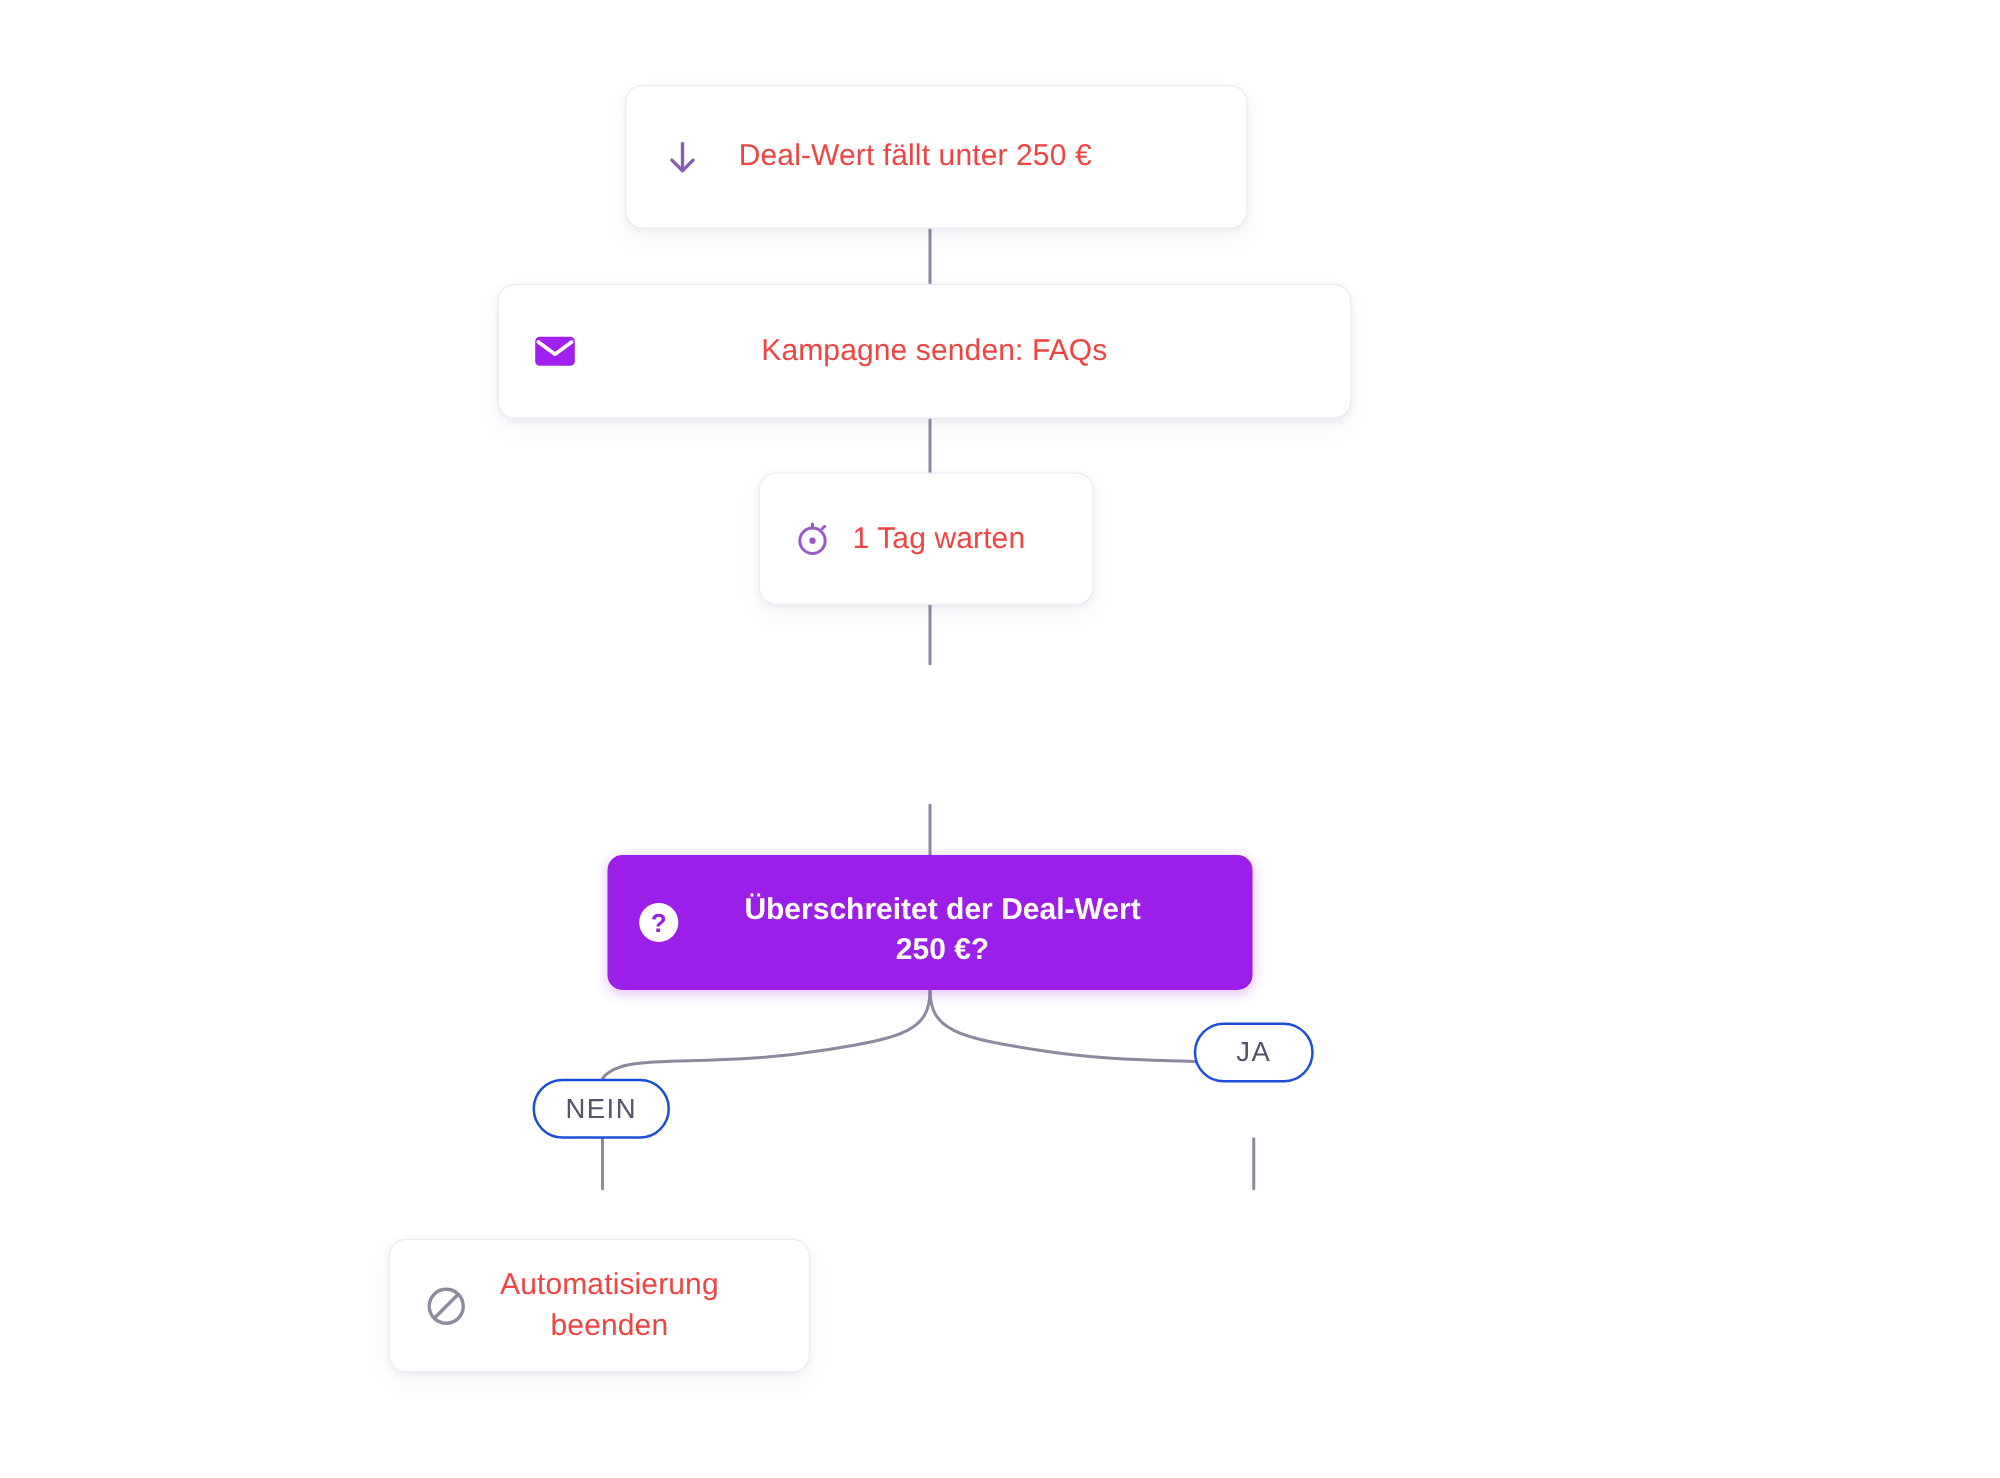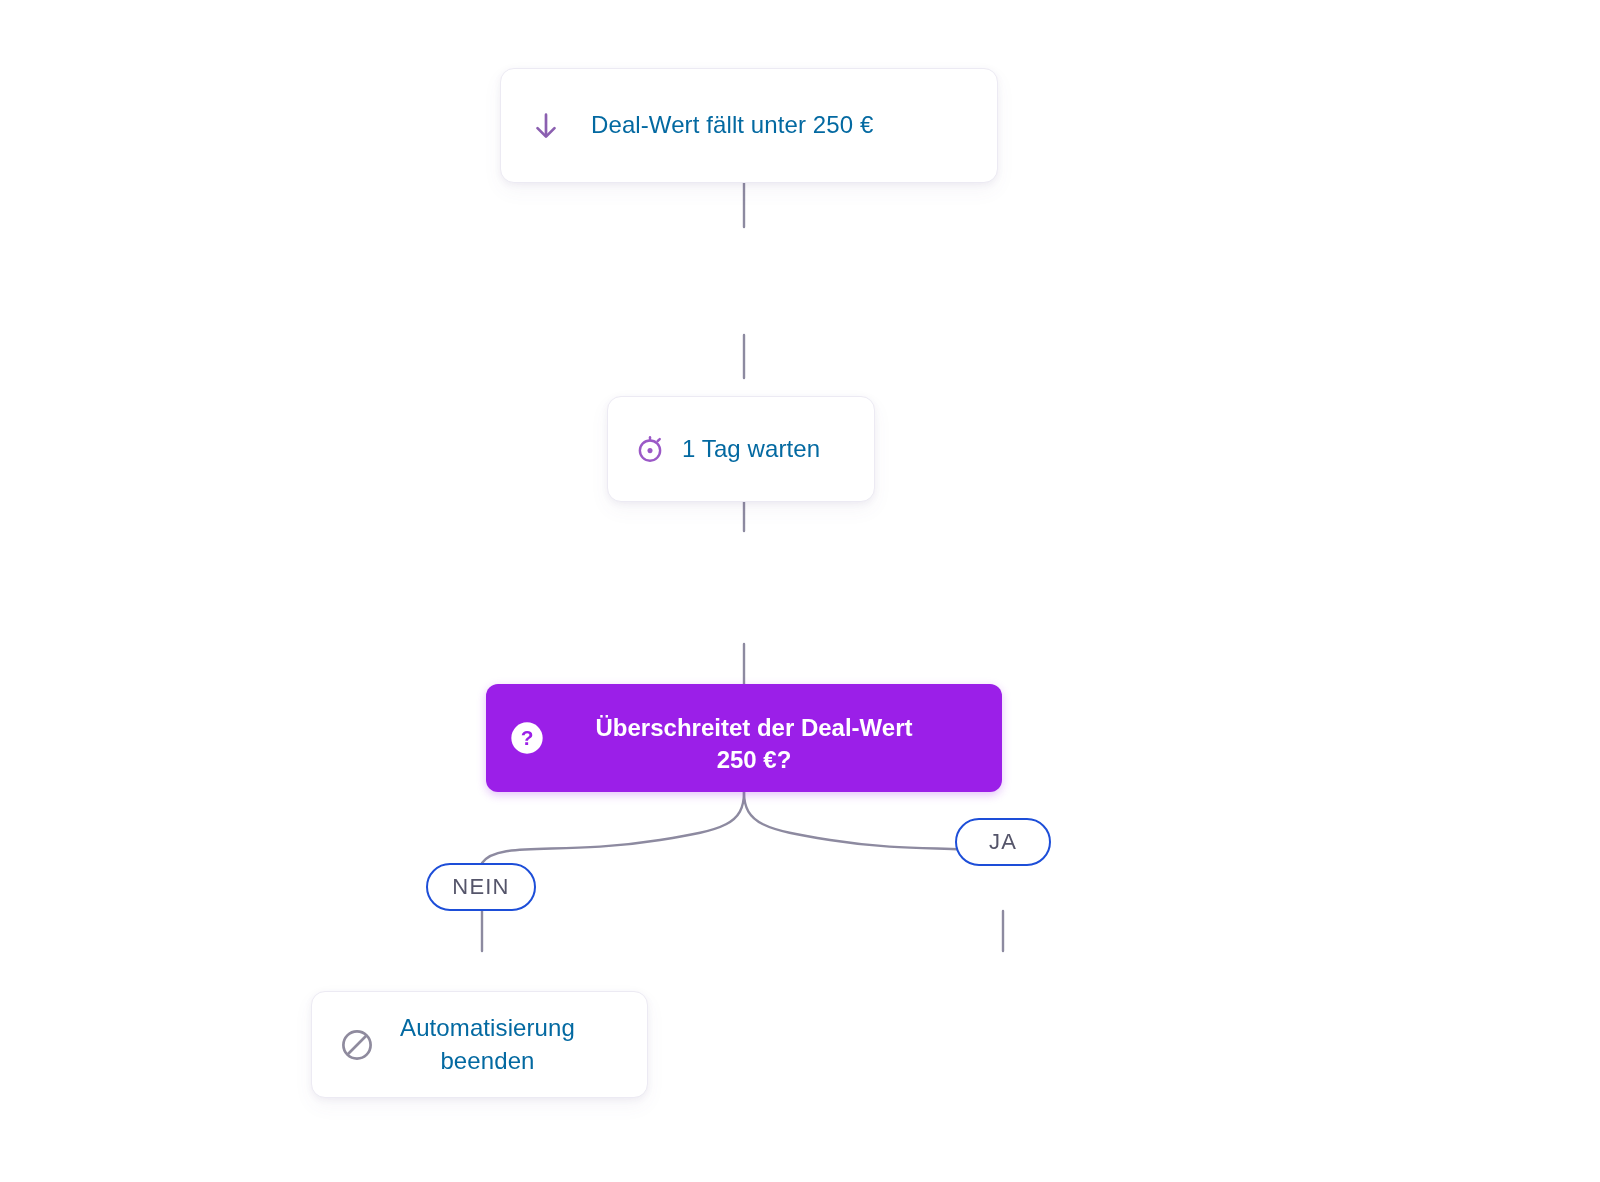--- a/index.html
+++ b/index.html
@@ -54,38 +54,38 @@
     width: 46px;
     height: 46px;
     display: flex;
     align-items: center;
     justify-content: center;
   }
 
   .node .node-label {
     flex: 1 1 auto;
     text-align: center;
-    color: #0369a1;
+    color: #ef4444;
     font-size: 24px;
     line-height: 1.34;
     letter-spacing: 0.1px;
     padding-right: 30px;
     white-space: pre-line;
   }
 
   
   #node-trigger { left: 500px; top: 68px; width: 498px; height: 115px; }
   #node-trigger .node-label {
     text-align: left;
     padding-left: 22px;
     padding-right: 0;
   }
 
   #node-campaign-faq { left: 398px; top: 227px; width: 683px; height: 108px; }
-  #node-wait         { left: 607px; top: 396px; width: 268px; height: 106px; justify-content: flex-end; }
+  #node-wait         { left: 607px; top: 378px; width: 268px; height: 106px; justify-content: flex-end; }
   #node-wait .icon-slot { width: 40px; height: 40px; }
   #node-wait .node-label {
     text-align: left;
     padding-left: 12px;
     padding-right: 0;
     white-space: nowrap;
   }
   #node-campaign-case { left: 507px; top: 531px; width: 477px; height: 113px; }
   #node-end-automation { left: 311px; top: 951px; width: 337px; height: 107px; margin-top: 40px; }
   #node-create-task    { left: 791px; top: 951px; width: 418px; height: 107px; }
@@ -176,20 +176,29 @@
   <div class="node" id="node-trigger">
     <span class="icon-slot">
       <svg width="34" height="34" viewBox="0 0 24 24" fill="none" stroke="#8b5fb0" stroke-width="1.9" stroke-linecap="round" stroke-linejoin="round">
         <line x1="12" y1="4" x2="12" y2="19"></line>
         <polyline points="6,13.5 12,19.5 18,13.5"></polyline>
       </svg>
     </span>
     <span class="node-label">Deal-Wert fällt unter 250 €</span>
   </div>
 
+  <div class="node" id="node-campaign-faq">
+    <span class="icon-slot">
+      <svg width="40" height="40" viewBox="0 0 24 24">
+        <rect x="2.5" y="5" width="19" height="14" rx="2.2" fill="#a020f0"></rect>
+        <path d="M4 7.6 L12 13.4 L20 7.6" fill="none" stroke="#ffffff" stroke-width="1.8" stroke-linecap="round" stroke-linejoin="round"></path>
+      </svg>
+    </span>
+    <span class="node-label">Kampagne senden: FAQs</span>
+  </div>
 
   <div class="node" id="node-wait">
     <span class="icon-slot">
       <svg width="32" height="32" viewBox="0 0 24 24" fill="none" stroke="#9b59c7" stroke-width="1.8" stroke-linecap="round" stroke-linejoin="round">
         <circle cx="12" cy="13.2" r="7.6"></circle>
         <circle cx="12" cy="13.2" r="1.9" fill="#9b59c7" stroke="none"></circle>
         <line x1="12" y1="3.2" x2="12" y2="5.4"></line>
         <line x1="17.8" y1="6" x2="19.3" y2="4.6"></line>
       </svg>
     </span>

